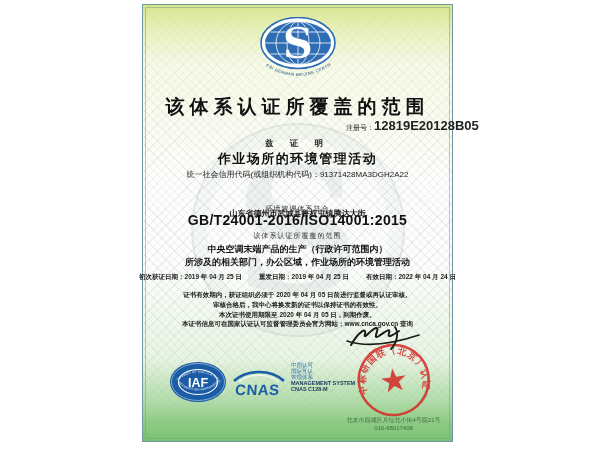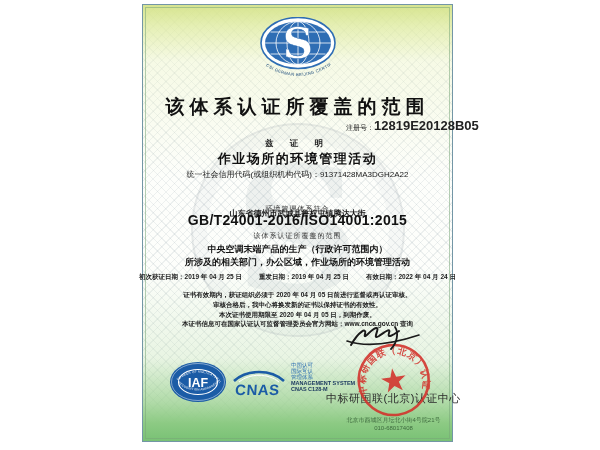--- a/index.html
+++ b/index.html
@@ -148,21 +148,20 @@
     </div>
 
     <div class="cnasblock">
       <div class="zh">中国认可</div>
       <div class="zh">国际互认</div>
       <div class="zh">管理体系</div>
       <div class="en">MANAGEMENT SYSTEM</div>
       <div class="en">CNAS C128-M</div>
     </div>
 
-    <div class="issuer">中标研国联(北京)认证中心</div>
 
     <div class="seal">
       <svg width="78" height="78" viewBox="0 0 78 78">
         <circle cx="39" cy="39" r="35" fill="none" stroke="#d3302a" stroke-width="2.6"></circle>
         <path d="M39,27 L41.9,36 L51.4,36 L43.8,41.5 L46.6,50.5 L39,45 L31.4,50.5 L34.2,41.5 L26.6,36 L36.1,36 Z" fill="#d3302a"></path>
         <path id="sealArc" d="M11,49 A29,29 0 1 1 67,49" fill="none"></path>
         <text font-size="9" fill="#d3302a" font-weight="bold" letter-spacing="1">
           <textPath href="#sealArc" startOffset="0">中标研国联（北京）认证中心</textPath>
         </text>
       </svg>

